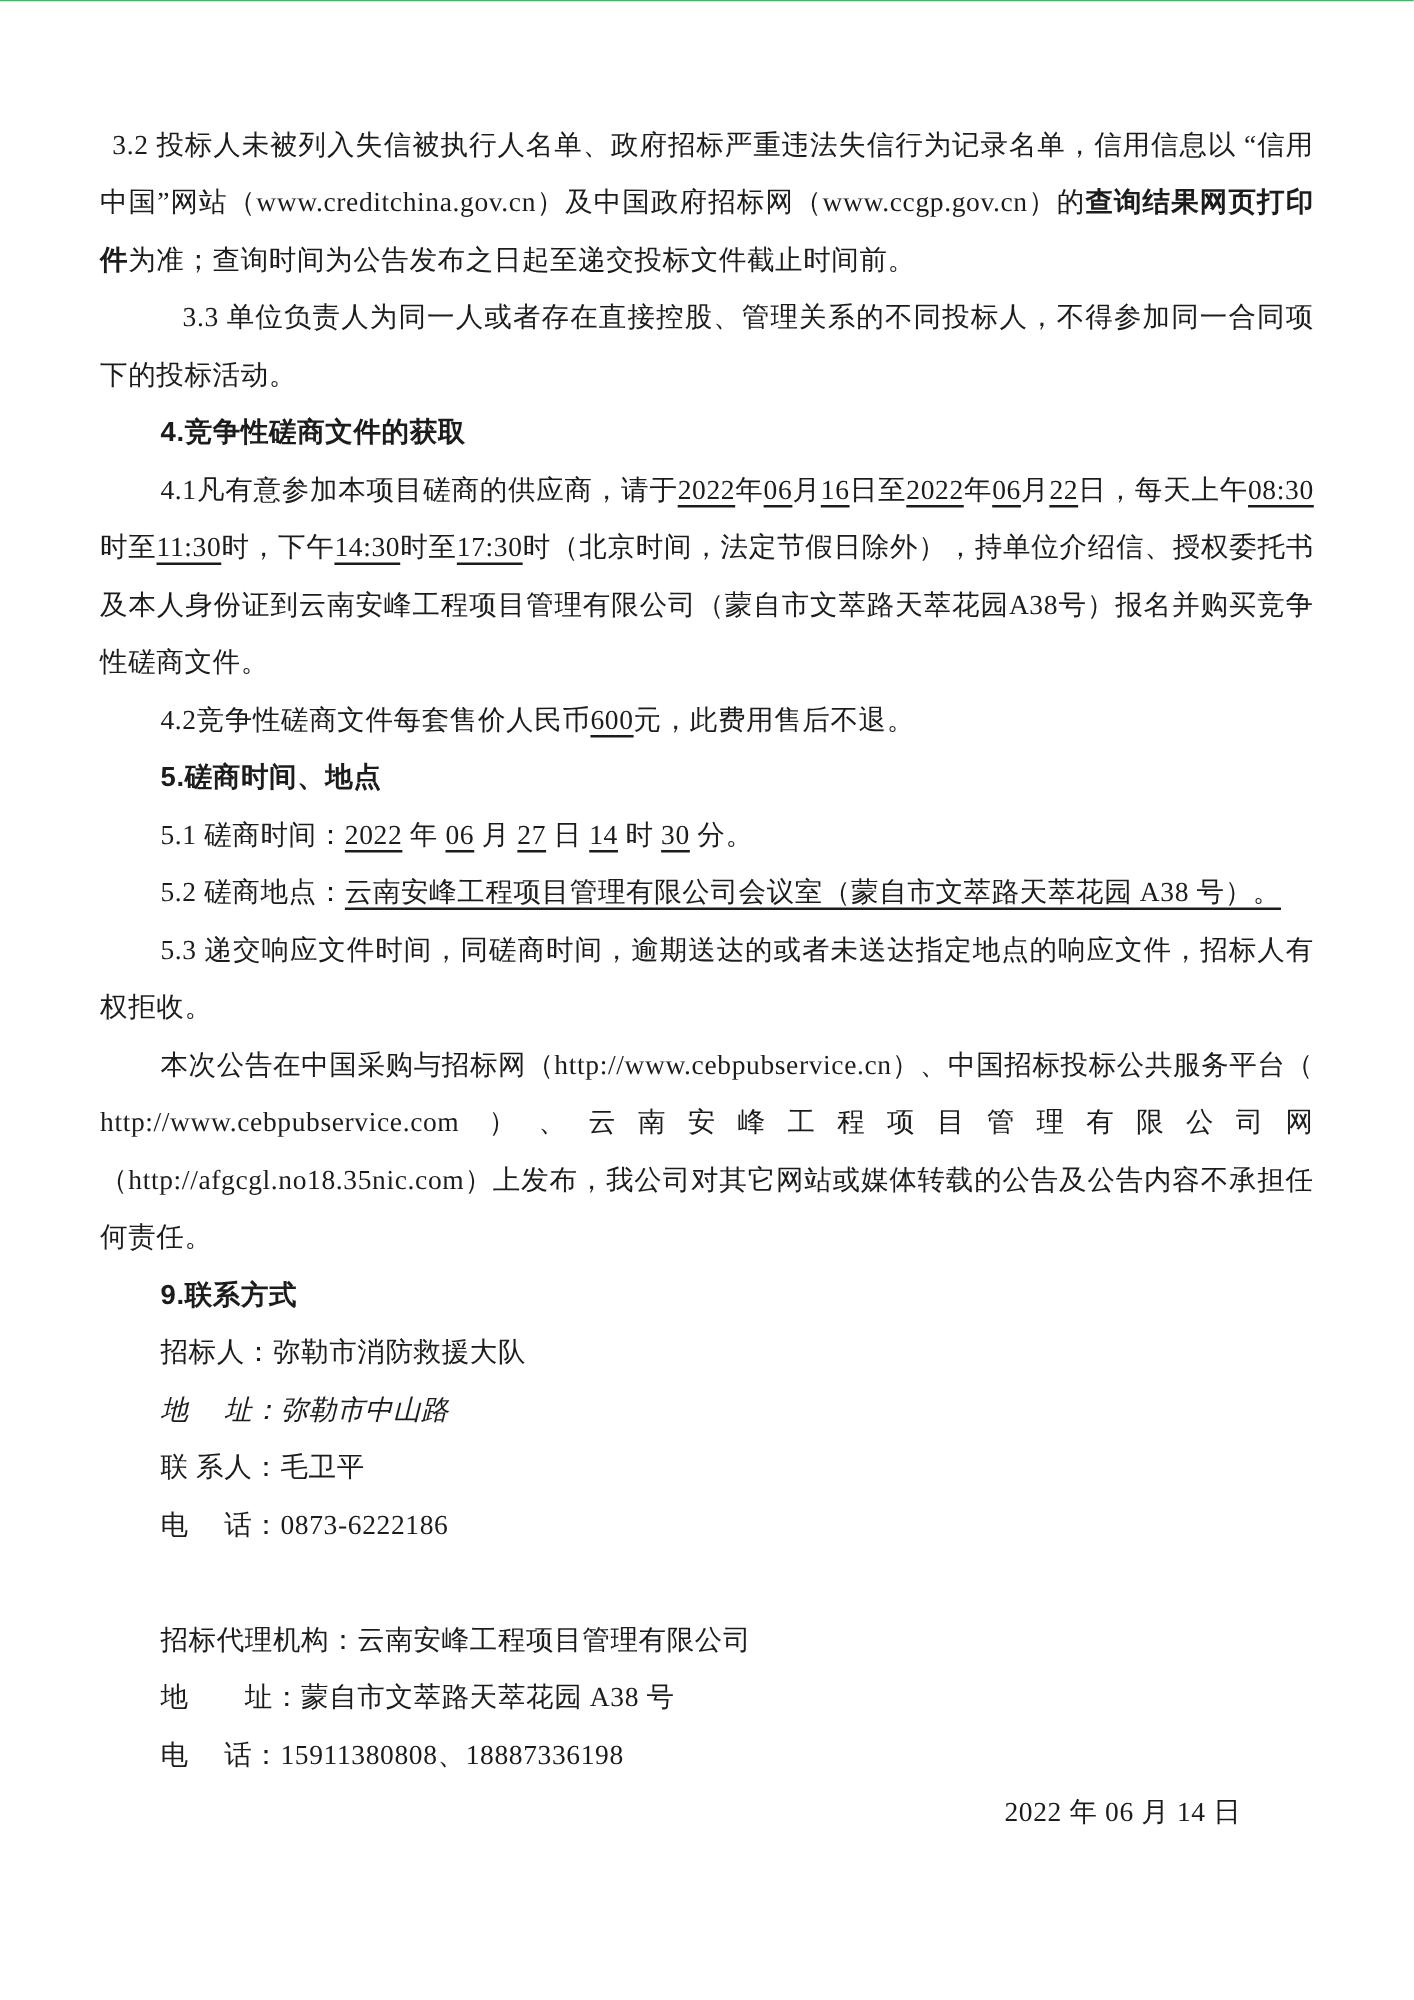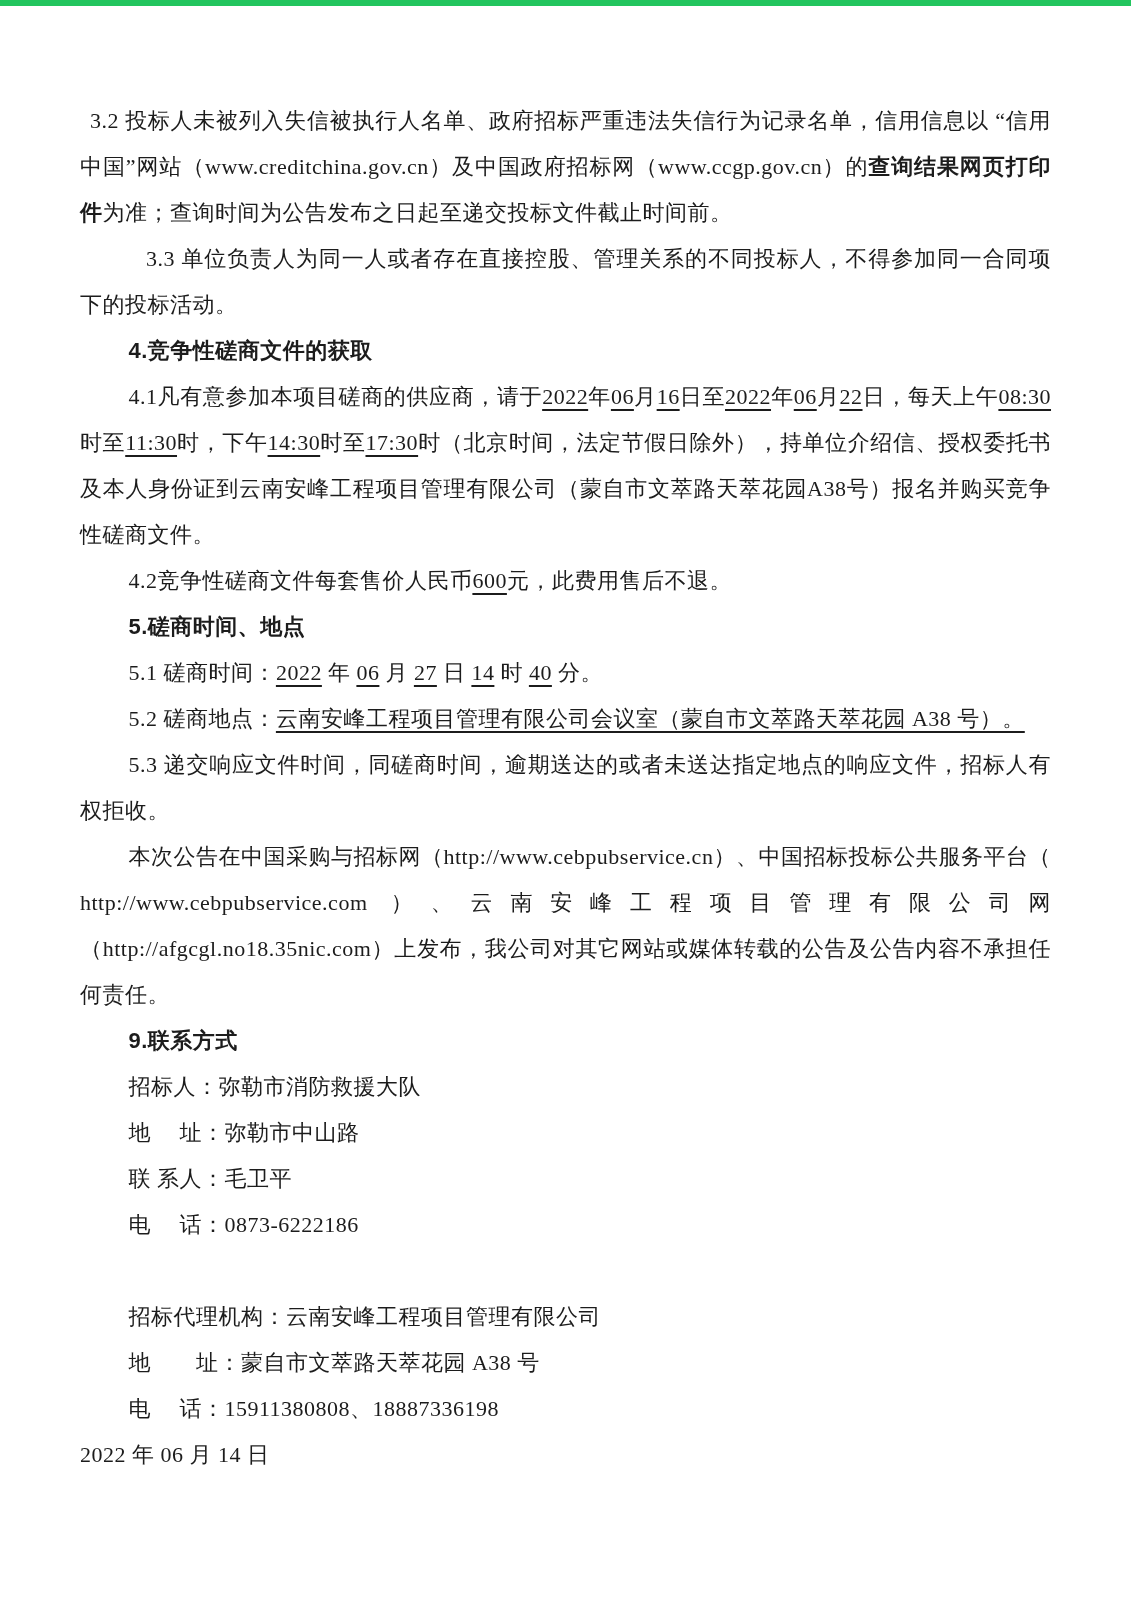--- a/index.html
+++ b/index.html
@@ -4,21 +4,21 @@
 <style>
   html, body { margin: 0; padding: 0; background: #ffffff; }
   .page {
     position: relative;
     width: 1131px;
     height: 1600px;
     background: #ffffff;
     color: #1c1c1c;
     font-family: "Liberation Serif", "DejaVu Serif", serif;
     overflow: hidden;
-    border-top: 6px solid #22c55e;
+    border-top: 1px solid #22c55e;
     box-sizing: border-box;
   }
   #doc {
     padding: 92px 80px 0 80px;
   }
   .para {
     margin: 0;
     font-size: 22px;
     line-height: 46px;
     text-align: justify;
@@ -32,43 +32,43 @@
     font-family: "Liberation Sans", "DejaVu Sans", sans-serif;
     font-weight: 700;
   }
   .para .u {
     text-decoration: underline;
     text-underline-offset: 5px;
     text-decoration-thickness: 1.5px;
   }
   .para.spacer { min-height: 46px; }
   .para.date {
-    text-align: left;
+    text-align: right;
     padding-right: 58px;
   }
 </style>
 </head>
 <body>
 
 <div class="page">
   <div id="doc">
     <div id="paras">
         <p class="para body" style="text-indent: 0.45em;"><span>3.2 投标人未被列入失信被执行人名单、政府招标严重违法失信行为记录名单，信用信息以 “信用中国”网站（www.creditchina.gov.cn）及中国政府招标网（www.ccgp.gov.cn）的</span><span class="b">查询结果网页打印件</span><span>为准；查询时间为公告发布之日起至递交投标文件截止时间前。</span></p>
         <p class="para body" style="text-indent: 3em;"><span>3.3 单位负责人为同一人或者存在直接控股、管理关系的不同投标人，不得参加同一合同项下的投标活动。</span></p>
         <p class="para heading" style="text-indent: 2.2em;"><span class="b">4.竞争性磋商文件的获取</span></p>
         <p class="para body" style="text-indent: 2.2em;"><span>4.1凡有意参加本项目磋商的供应商，请于</span><span class="u">2022</span><span>年</span><span class="u">06</span><span>月</span><span class="u">16</span><span>日至</span><span class="u">2022</span><span>年</span><span class="u">06</span><span>月</span><span class="u">22</span><span>日，每天上午</span><span class="u">08:30</span><span>时至</span><span class="u">11:30</span><span>时，下午</span><span class="u">14:30</span><span>时至</span><span class="u">17:30</span><span>时（北京时间，法定节假日除外），持单位介绍信、授权委托书及本人身份证到云南安峰工程项目管理有限公司（蒙自市文萃路天萃花园A38号）报名并购买竞争性磋商文件。</span></p>
         <p class="para body" style="text-indent: 2.2em;"><span>4.2竞争性磋商文件每套售价人民币</span><span class="u">600</span><span>元，此费用售后不退。</span></p>
         <p class="para heading" style="text-indent: 2.2em;"><span class="b">5.磋商时间、地点</span></p>
-        <p class="para body" style="text-indent: 2.2em;"><span>5.1 磋商时间：</span><span class="u">2022</span><span> 年 </span><span class="u">06</span><span> 月 </span><span class="u">27</span><span> 日 </span><span class="u">14</span><span> 时 </span><span class="u">40</span><span> 分。</span></p>
+        <p class="para body" style="text-indent: 2.2em;"><span>5.1 磋商时间：</span><span class="u">2022</span><span> 年 </span><span class="u">06</span><span> 月 </span><span class="u">27</span><span> 日 </span><span class="u">14</span><span> 时 </span><span class="u">30</span><span> 分。</span></p>
         <p class="para body" style="text-indent: 2.2em;"><span>5.2 磋商地点：</span><span class="u">云南安峰工程项目管理有限公司会议室（蒙自市文萃路天萃花园 A38 号）。</span></p>
         <p class="para body" style="text-indent: 2.2em;"><span>5.3 递交响应文件时间，同磋商时间，逾期送达的或者未送达指定地点的响应文件，招标人有权拒收。</span></p>
         <p class="para body" style="text-indent: 2.2em;"><span>本次公告在中国采购与招标网（http://www.cebpubservice.cn）、中国招标投标公共服务平台（ http://www.cebpubservice.com ）、云南安峰工程项目管理有限公司网（http://afgcgl.no18.35nic.com）上发布，我公司对其它网站或媒体转载的公告及公告内容不承担任何责任。</span></p>
         <p class="para heading" style="text-indent: 2.2em;"><span class="b">9.联系方式</span></p>
         <p class="para body" style="text-indent: 2.2em;"><span>招标人：弥勒市消防救援大队</span></p>
-        <p class="para body" style="text-indent: 2.2em;"><span>地　 址：弥勒市中山路</span></p>
+        <p class="para body" style="text-indent: 2.2em; font-style: italic;"><span>地　 址：弥勒市中山路</span></p>
         <p class="para body" style="text-indent: 2.2em;"><span>联 系人：毛卫平</span></p>
         <p class="para body" style="text-indent: 2.2em;"><span>电　 话：0873-6222186</span></p>
         <p class="para spacer"></p>
         <p class="para body" style="text-indent: 2.2em;"><span>招标代理机构：云南安峰工程项目管理有限公司</span></p>
         <p class="para body" style="text-indent: 2.2em;"><span>地　　址：蒙自市文萃路天萃花园 A38 号</span></p>
         <p class="para body" style="text-indent: 2.2em;"><span>电　 话：15911380808、18887336198</span></p>
       </div>
     <p class="para date">2022 年 06 月 14 日</p>
   </div>
 </div>

